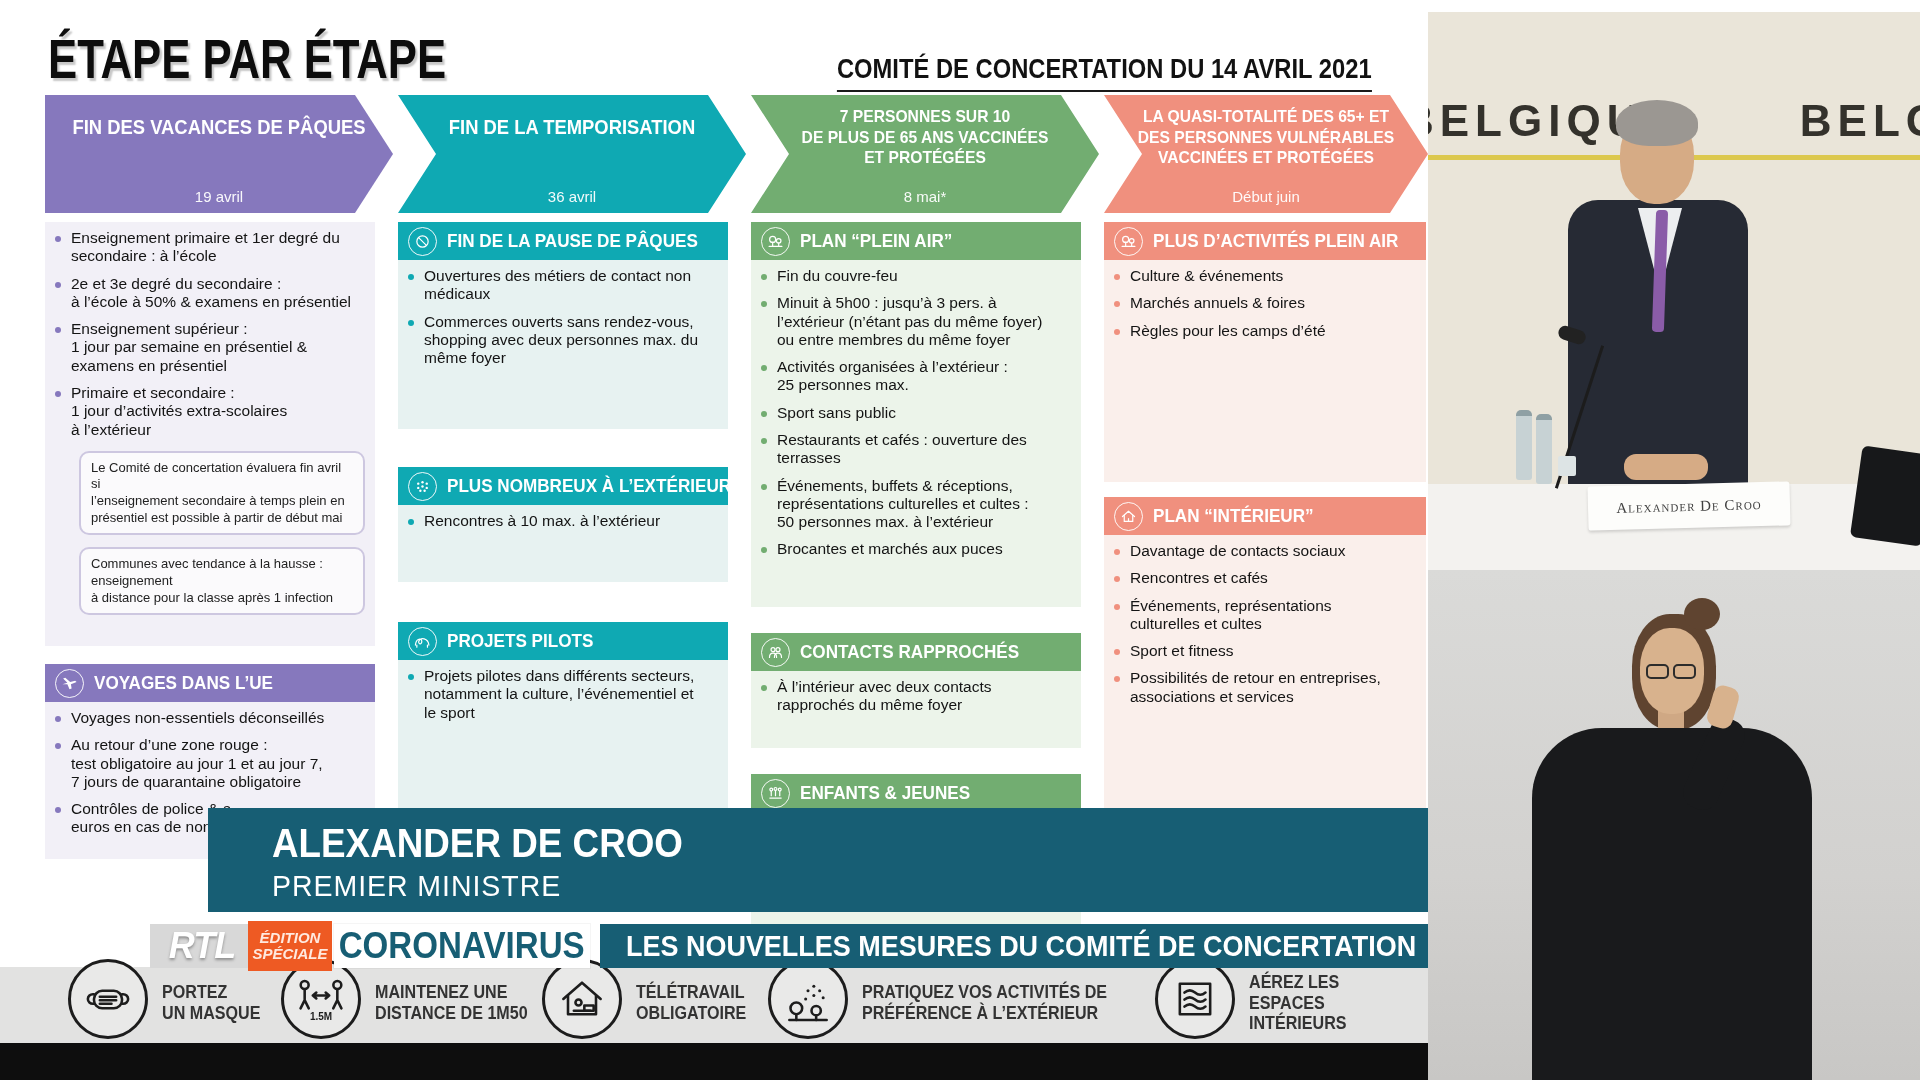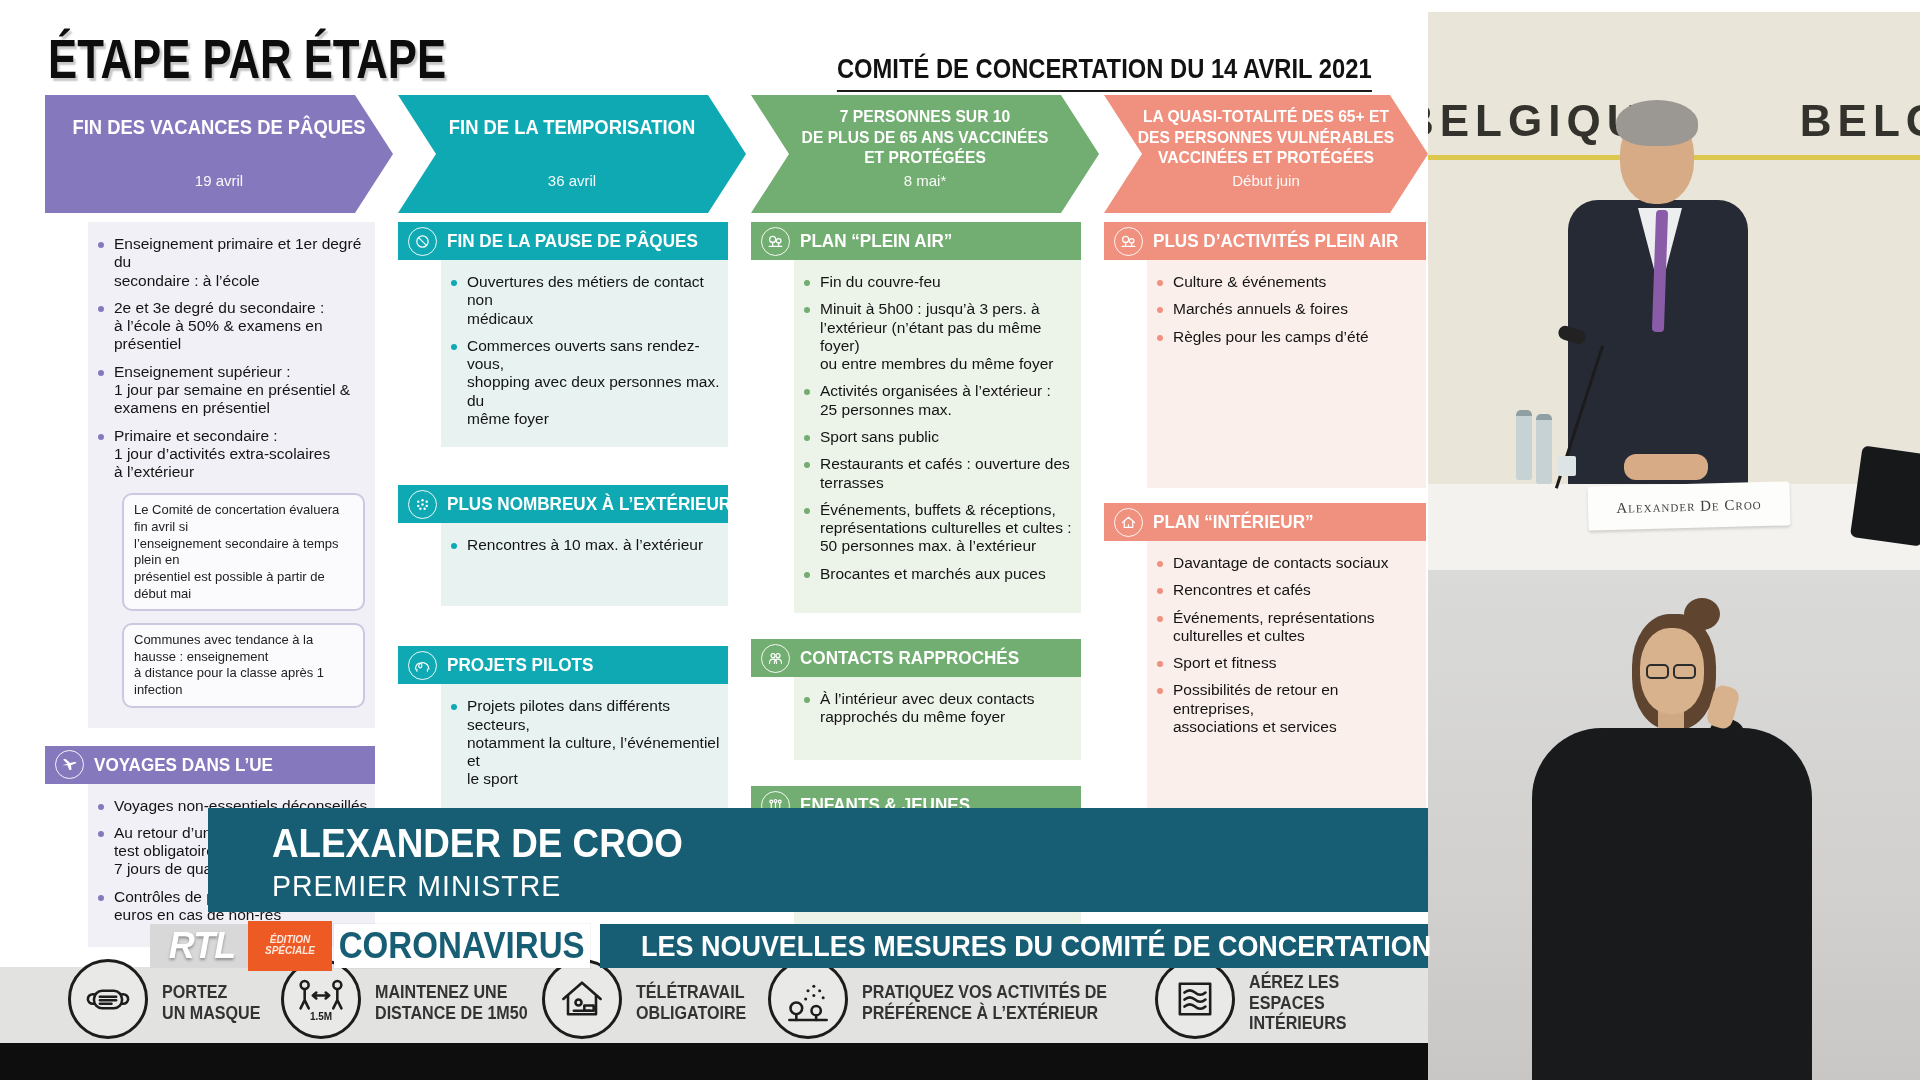--- a/index.html
+++ b/index.html
@@ -9,37 +9,37 @@
   .ig-title{position:absolute;left:48px;top:26px;font-size:56px;font-weight:800;color:#0d0d0d;
             transform:scaleX(.78);transform-origin:left top;letter-spacing:0;white-space:nowrap;
             text-shadow:3px 3px 2px rgba(0,0,0,.22);}
   .ig-subtitle{position:absolute;right:548px;top:54px;font-size:27px;font-weight:700;color:#121212;
             transform:scaleX(.88);transform-origin:right top;border-bottom:2px solid #1a1a1a;
             padding-bottom:5px;white-space:nowrap;}
   
   .arrow{position:absolute;top:95px;height:118px;color:#fff;text-align:center;}
   .arrow .al{padding-top:20px;font-weight:800;font-size:20px;line-height:1.22;transform:scaleX(.92);}
   .arrow.small .al{padding-top:12px;font-size:17px;}
-  .arrow-date{position:absolute;bottom:24px;left:0;width:100%;font-size:15px;font-weight:400;opacity:.95;}
+  .arrow-date{position:absolute;bottom:8px;left:0;width:100%;font-size:15px;font-weight:400;opacity:.95;}
   .a1{left:45px;width:348px;clip-path:polygon(0 0,calc(100% - 38px) 0,100% 50%,calc(100% - 38px) 100%,0 100%);}
   .a2{left:398px;width:348px;clip-path:polygon(0 0,calc(100% - 38px) 0,100% 50%,calc(100% - 38px) 100%,0 100%,38px 50%);}
   .a3{left:751px;width:348px;clip-path:polygon(0 0,calc(100% - 38px) 0,100% 50%,calc(100% - 38px) 100%,0 100%,38px 50%);}
   .a4{left:1104px;width:324px;clip-path:polygon(0 0,calc(100% - 38px) 0,100% 50%,calc(100% - 38px) 100%,0 100%,38px 50%);}
   .c1bg{background:#8678bd}.c2bg{background:#0fa9b3}.c3bg{background:#72ad71}.c4bg{background:#f0907e}
   
   .column{position:absolute;top:222px;width:330px;}
   .col1{left:45px}.col2{left:398px}.col3{left:751px}.col4{left:1104px;width:322px}
   .bar{height:38px;display:flex;align-items:center;gap:10px;padding:0 10px;color:#fff;}
   .col1 .bar{background:#8678bd}.col2 .bar{background:#0fa9b3}
   .col3 .bar{background:#72ad71}.col4 .bar{background:#f0907e}
   .bar-t{font-weight:800;font-size:19px;transform:scaleX(.9);transform-origin:left center;white-space:nowrap;}
   .sic{width:27px;height:27px;border:1.6px solid rgba(255,255,255,.92);border-radius:50%;
        display:flex;align-items:center;justify-content:center;flex:none;}
   .sic svg{width:17px;height:17px;stroke:#fff;fill:none;stroke-width:1.7;stroke-linecap:round;stroke-linejoin:round;}
-  .body{padding:13px 6px 10px 8px;margin-left:43px;}
+  .body{padding:7px 6px 10px 8px;}
   .col1 .body{background:#f2f0f7}.col2 .body{background:#e7f2f1}
   .col3 .body{background:#ecf4ea}.col4 .body{background:#faefeb}
   .bullet{display:flex;gap:10px;margin:0 0 9px 2px;}
   .dot{width:6px;height:6px;border-radius:50%;margin-top:7px;flex:none;}
   .col1 .dot{background:#8678bd}.col2 .dot{background:#0fa9b3}
   .col3 .dot{background:#72ad71}.col4 .dot{background:#f0907e}
   .bt{font-size:15.5px;line-height:1.18;color:#141414;white-space:pre-line;}
   .note{border:2px solid #cdc7e0;border-radius:10px;background:rgba(255,255,255,.65);
         margin:12px 4px 10px 26px;padding:7px 10px;font-size:13px;line-height:1.28;color:#222;white-space:pre-line;}
   .mb18{margin-bottom:18px}.mb38{margin-bottom:38px}.mb40{margin-bottom:40px}
@@ -49,27 +49,27 @@
                 color:#fff;padding:13px 0 0 64px;box-sizing:border-box;z-index:5;}
   .speaker-name{font-size:40px;font-weight:800;transform:scaleX(.92);transform-origin:left;white-space:nowrap;}
   .speaker-role{font-size:30px;font-weight:300;letter-spacing:1px;transform:scaleX(.95);transform-origin:left;margin-top:3px;white-space:nowrap;}
   
   .logo-back{position:absolute;left:150px;top:924px;width:104px;height:44px;background:#d8d8d8;z-index:6;
              display:flex;align-items:center;justify-content:center;}
   .rtl-t{font-size:36px;font-weight:900;font-style:italic;color:#fff;letter-spacing:-1px;
          text-shadow:0 2px 3px rgba(0,0,0,.35);}
   .edition-box{position:absolute;left:248px;top:921px;width:84px;height:50px;background:#ee5a23;z-index:7;
                color:#ffe9df;display:flex;flex-direction:column;align-items:center;justify-content:center;
-               font-weight:900;font-style:italic;font-size:10px;line-height:1.08;}
+               font-weight:900;font-style:italic;font-size:15px;line-height:1.08;}
   .topic-box{position:absolute;left:334px;top:924px;width:256px;height:44px;background:#fff;z-index:6;
              color:#175e74;display:flex;align-items:center;justify-content:center;font-weight:900;font-size:36px;
              transform-origin:center;box-shadow:0 0 0 1px rgba(0,0,0,.04);}
   .topic-box span{transform:scaleX(.92);}
   .headline-band{position:absolute;left:600px;top:924px;width:828px;height:44px;background:#175e74;z-index:6;
-                 color:#fff;display:flex;align-items:center;padding-left:41px;box-sizing:border-box;}
+                 color:#fff;display:flex;align-items:center;padding-left:26px;box-sizing:border-box;}
   .headline-band span{font-weight:800;font-size:29px;transform:scaleX(.93);transform-origin:left center;white-space:nowrap;}
   
   .measures{position:absolute;left:0;top:967px;width:1428px;height:76px;background:#e2e2e1;z-index:4;}
   .mi{position:absolute;top:-8px;display:flex;align-items:center;gap:14px;}
   .mc{width:80px;height:80px;border:3px solid #1c1c1c;border-radius:50%;background:#e9e9e8;flex:none;
       display:flex;align-items:center;justify-content:center;position:relative;box-sizing:border-box;}
   .mc svg{width:56px;height:56px;stroke:#1d1d1d;fill:none;stroke-width:2.2;stroke-linecap:round;stroke-linejoin:round;}
   .ml{font-size:17.5px;font-weight:700;color:#333;line-height:1.18;white-space:pre-line;
       transform:scaleX(.92);transform-origin:left center;margin-top:8px;}
   .dist-badge{position:absolute;bottom:14px;left:0;width:100%;text-align:center;font-size:10px;font-weight:700;color:#1d1d1d;}

